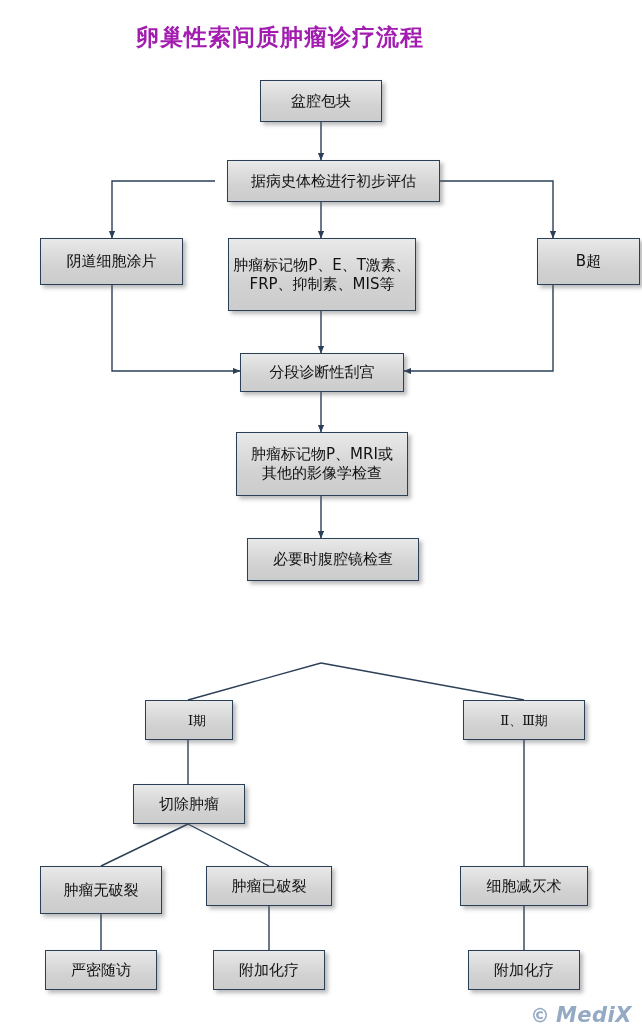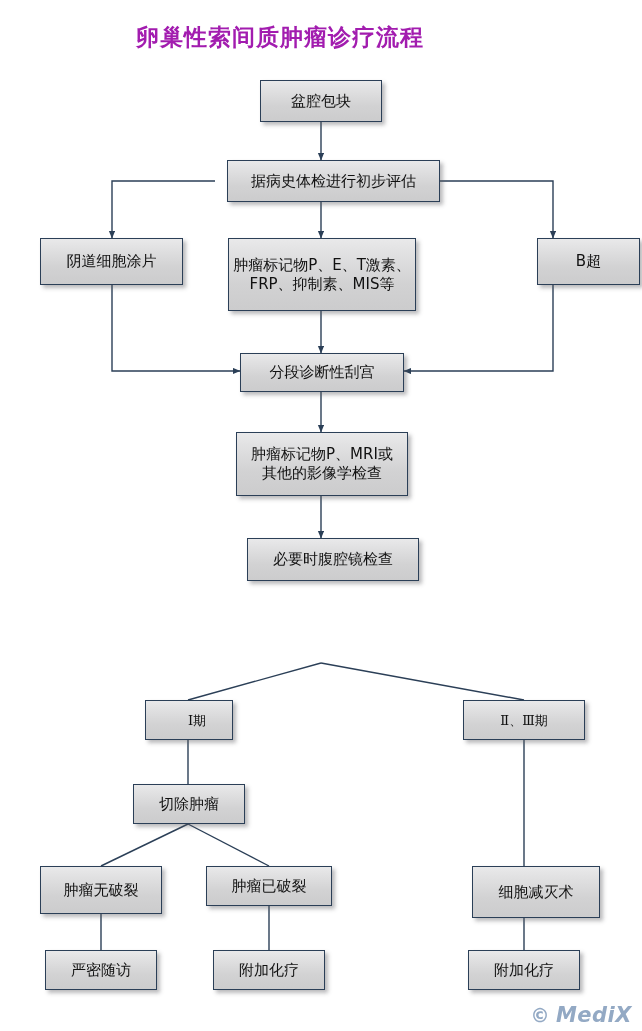--- a/index.html
+++ b/index.html
@@ -164,21 +164,21 @@
   <div class="node roman" style="left:145px; top:700px; width:88px; height:40px;padding-left:20px;">Ⅰ期</div>
 
   <div class="node roman" style="left:463px; top:700px; width:122px; height:40px;">Ⅱ、Ⅲ期</div>
 
   <div class="node" style="left:133px; top:784px; width:112px; height:40px;">切除肿瘤</div>
 
   <div class="node" style="left:40px; top:866px; width:122px; height:48px;">肿瘤无破裂</div>
 
   <div class="node" style="left:206px; top:866px; width:126px; height:40px;">肿瘤已破裂</div>
 
-  <div class="node" style="left:460px; top:866px; width:128px; height:52px;margin-left:12px;">细胞减灭术</div>
+  <div class="node" style="left:460px; top:866px; width:128px; height:40px;">细胞减灭术</div>
 
   <div class="node" style="left:45px; top:950px; width:112px; height:40px;">严密随访</div>
 
   <div class="node" style="left:213px; top:950px; width:112px; height:40px;">附加化疗</div>
 
   <div class="node" style="left:468px; top:950px; width:112px; height:40px;">附加化疗</div>
 
   <div class="watermark">
     <span class="wm-mark">©</span>
     <span>MediX</span>

